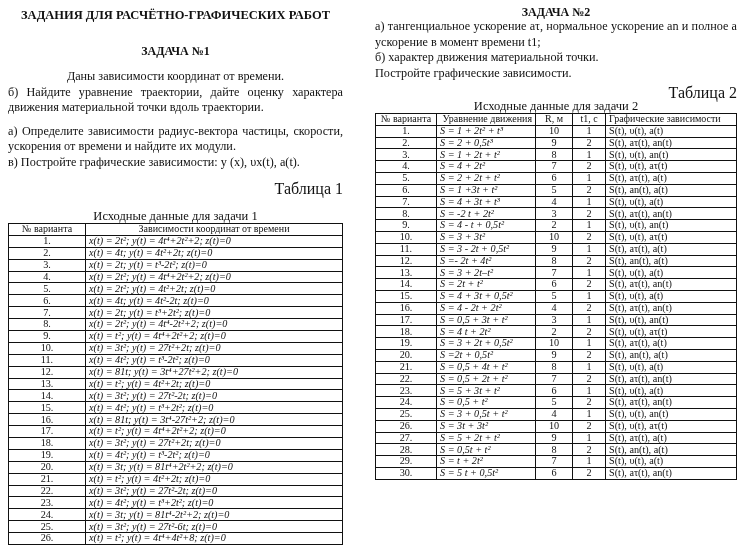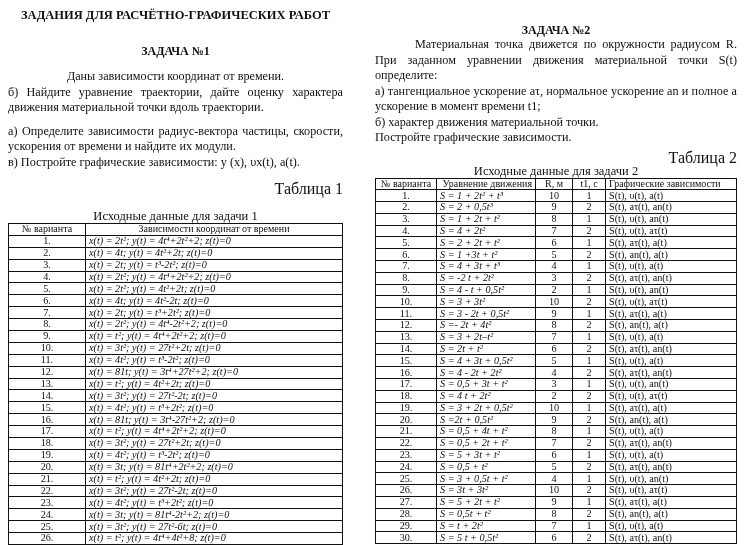--- a/index.html
+++ b/index.html
@@ -157,22 +157,21 @@
         </tr>
         <tr>
           <td class="n">29.</td>
           <td class="f">x(t) = 3t; y(t) = -81t⁴+2t²-2; z(t)=0</td>
         </tr>
       </tbody>
   </table>
 </div>
 
 <div id="right" class="col">
-  <div class="h2" style="margin-top:24px;text-align:center;">ЗАДАЧА №2</div>
-  <p class="indent">Материальная точка движется по окружности радиусом R. При заданном уравнении движения материальной точки S(t) определите:</p>
+  <div class="h2" style="margin-top:6px;text-align:center;">ЗАДАЧА №2</div>
   <p>а) тангенциальное ускорение aτ, нормальное ускорение an и полное a ускорение в момент времени t1;</p>
   <p>б) характер движения материальной точки.</p>
   <p>Постройте графические зависимости.</p>
   <div class="tabnum" style="margin-top:5px;">Таблица 2</div>
   <div class="tabcap">Исходные данные для задачи 2</div>
   <table id="t2">
     <thead>
       <tr>
         <th style="width:54px">№ варианта</th>
         <th style="width:92px;text-align:right">Уравнение движения</th>

